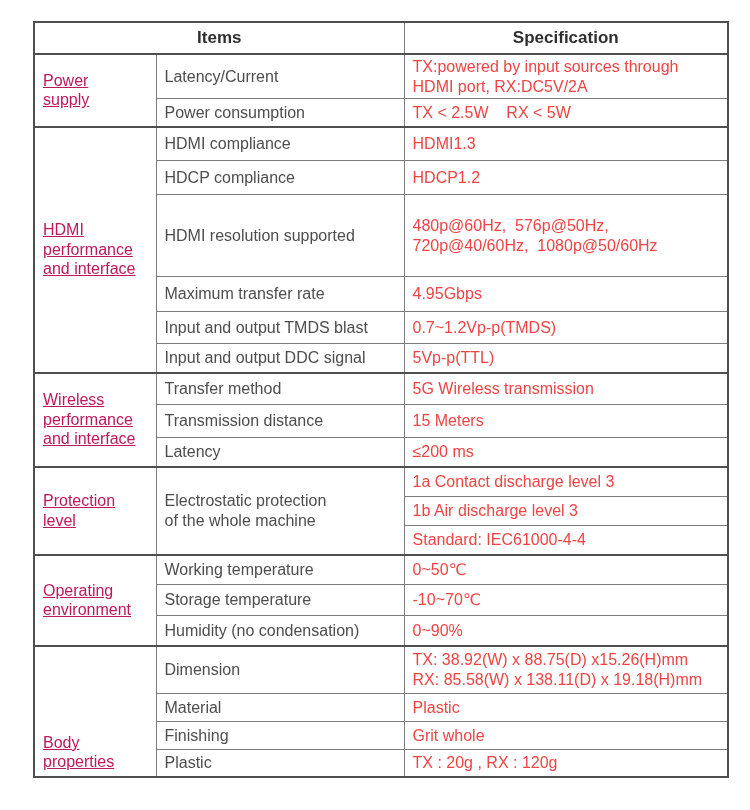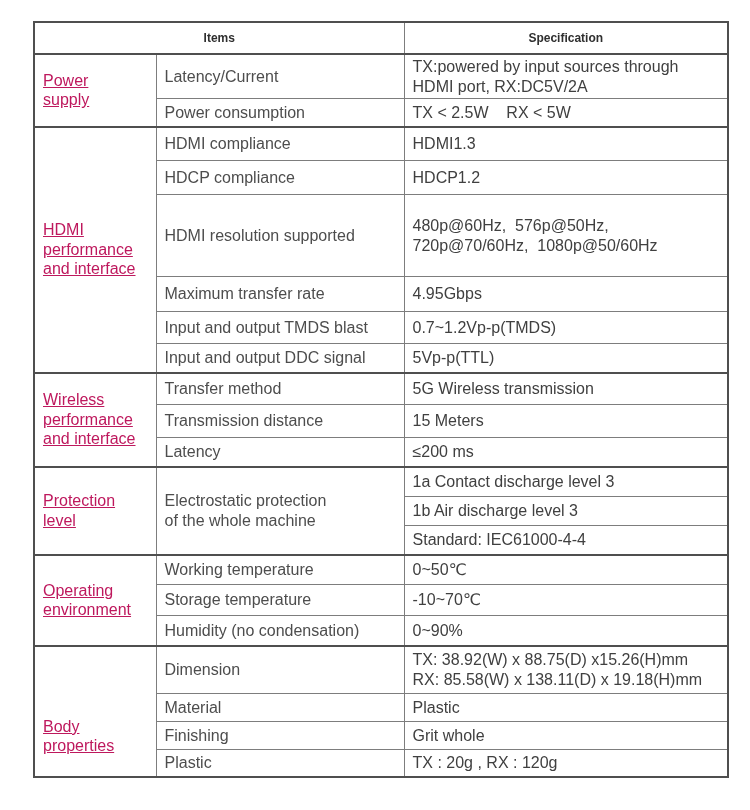--- a/index.html
+++ b/index.html
@@ -33,39 +33,39 @@
     padding: 2px 8px;
     font-size: 16px;
     font-weight: normal;
     line-height: 1.22;
     vertical-align: middle;
     text-align: left;
     white-space: pre-wrap;
     overflow: hidden;
   }
   table.spec-table th {
-    font-size: 12px;
+    font-size: 17px;
     font-weight: bold;
     color: #2f2f2f;
     text-align: center;
   }
   tr.group-start > td,
   tr.group-start > th {
     border-top: 2px solid #4f4f4f;
   }
   td.group-label {
     color: #be185d;
     text-decoration: underline;
   }
   td.group-label.align-bottom {
     vertical-align: bottom;
-    padding-bottom: 20px;
+    padding-bottom: 4px;
   }
   td.value-cell {
-    color: #404040;
+    color: #ef4444;
   }
 </style>
 </head>
 <body>
 
 <div class="page">
   <table class="spec-table">
     <colgroup>
       <col style="width:122px">
       <col style="width:248px">
@@ -97,21 +97,21 @@
       <td class="item-cell">HDMI compliance</td>
       <td class="value-cell">HDMI1.3</td>
     </tr>
     <tr style="height:34px">
       <td class="item-cell">HDCP compliance</td>
       <td class="value-cell">HDCP1.2</td>
     </tr>
     <tr style="height:82px">
       <td class="item-cell">HDMI resolution supported</td>
       <td class="value-cell">480p@60Hz,  576p@50Hz,
-720p@70/60Hz,  1080p@50/60Hz</td>
+720p@40/60Hz,  1080p@50/60Hz</td>
     </tr>
     <tr style="height:35px">
       <td class="item-cell">Maximum transfer rate</td>
       <td class="value-cell">4.95Gbps</td>
     </tr>
     <tr style="height:32px">
       <td class="item-cell">Input and output TMDS blast</td>
       <td class="value-cell">0.7~1.2Vp-p(TMDS)</td>
     </tr>
     <tr style="height:29px">

